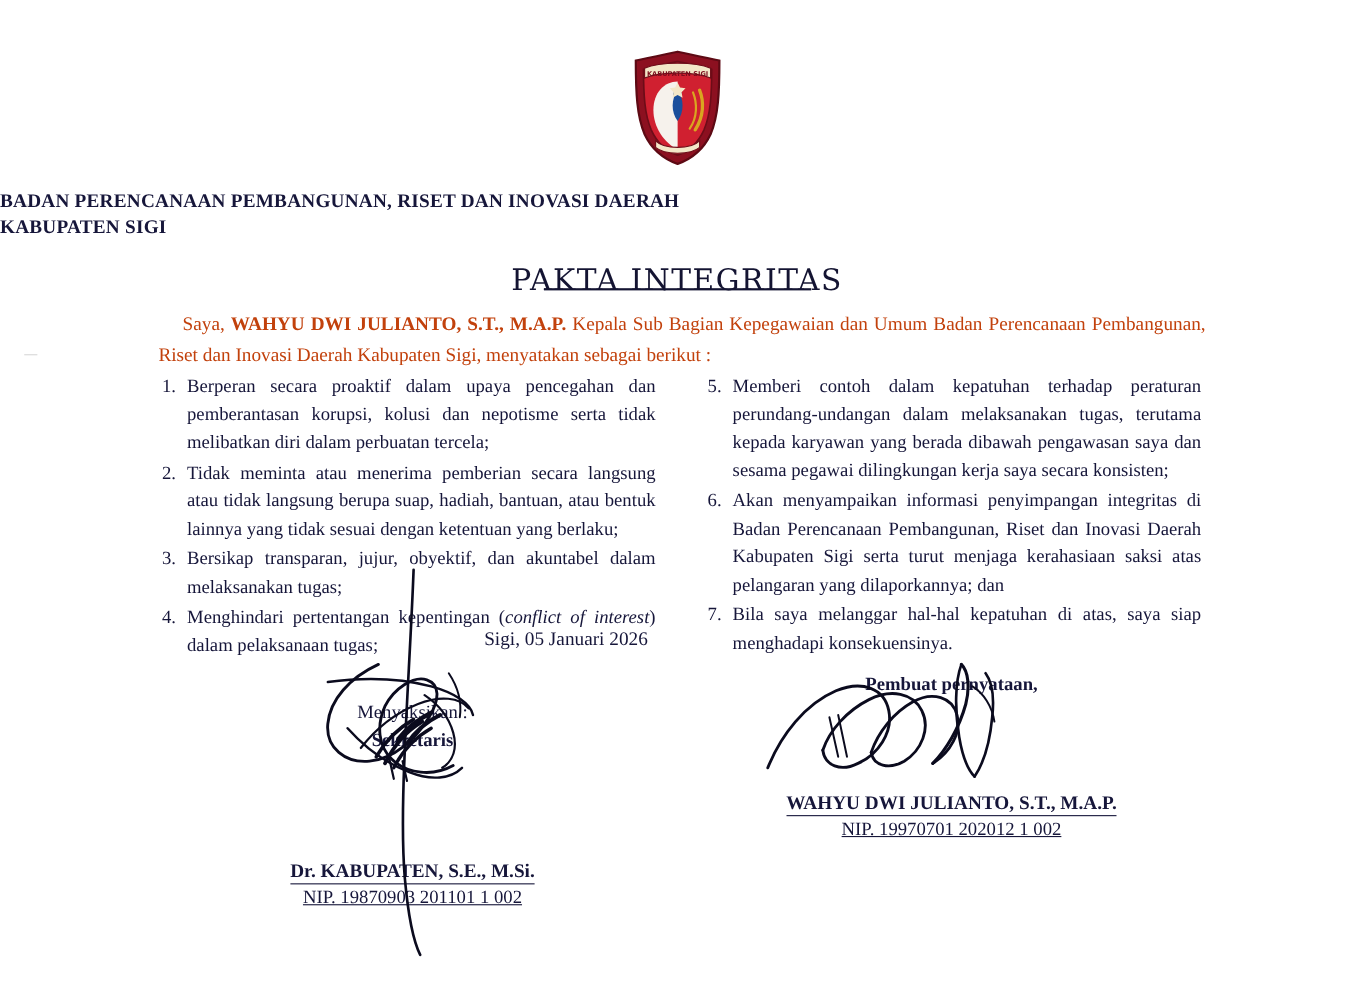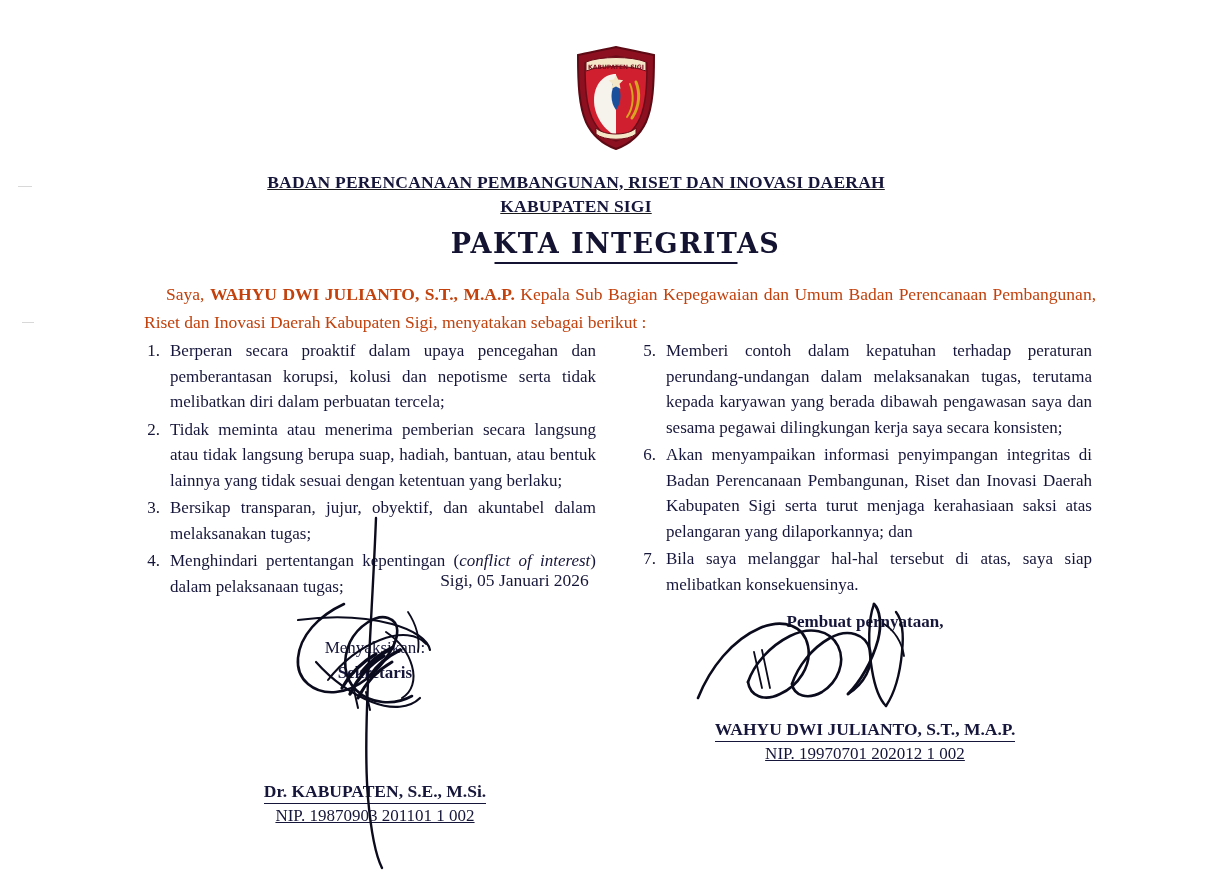--- a/index.html
+++ b/index.html
@@ -36,46 +36,44 @@
     height: 108px;
   }
   .crest svg { display: block; }
 
   
   .org-block {
     position: absolute;
     top: 172px;
     left: 0;
     width: 1152px;
-    text-align: center;
-    text-decoration: underline;
   }
   .org-line1 {
     font-family: "Liberation Serif", serif;
     font-weight: bold;
     font-size: 17.5px;
     letter-spacing: 0.2px;
     color: #16163a;
   }
   .org-line2 {
     font-family: "Liberation Serif", serif;
     font-weight: bold;
     font-size: 17.5px;
     letter-spacing: 0.2px;
     color: #16163a;
     margin-top: 3px;
   }
   .doc-title {
     position: absolute;
-    top: 228px;
+    top: 240px;
     left: 0;
     width: 1231px;
     text-align: center;
     font-family: "DejaVu Serif", serif;
-    font-weight: bold;
+    font-weight: normal;
     font-size: 27px;
     letter-spacing: 1.4px;
     color: #141432;
   }
   .title-underline {
     position: absolute;
     top: 262px;
     left: 50%;
     transform: translateX(-50%);
     width: 243px;
@@ -267,21 +265,21 @@
         <li>
           <span class="num">5.</span>
           <span class="txt">Memberi contoh dalam kepatuhan terhadap peraturan perundang-undangan dalam melaksanakan tugas, terutama kepada karyawan yang berada dibawah pengawasan saya dan sesama pegawai dilingkungan kerja saya secara konsisten;</span>
         </li>
         <li>
           <span class="num">6.</span>
           <span class="txt">Akan menyampaikan informasi penyimpangan integritas di Badan Perencanaan Pembangunan, Riset dan Inovasi Daerah Kabupaten Sigi serta turut menjaga kerahasiaan saksi atas pelangaran yang dilaporkannya; dan</span>
         </li>
         <li>
           <span class="num">7.</span>
-          <span class="txt">Bila saya melanggar hal-hal tersebut di atas, saya siap melibatkan konsekuensinya.</span>
+          <span class="txt">Bila saya melanggar hal-hal kepatuhan di atas, saya siap menghadapi konsekuensinya.</span>
         </li>
       </ol>
     </div>
   </div>
 
   <div class="placedate">Sigi, 05 Januari 2026</div>
 
   <div class="sig sig-left">
     <div class="sig-role1">Menyaksikan :</div>
     <div class="sig-role2">Sekretaris</div>

